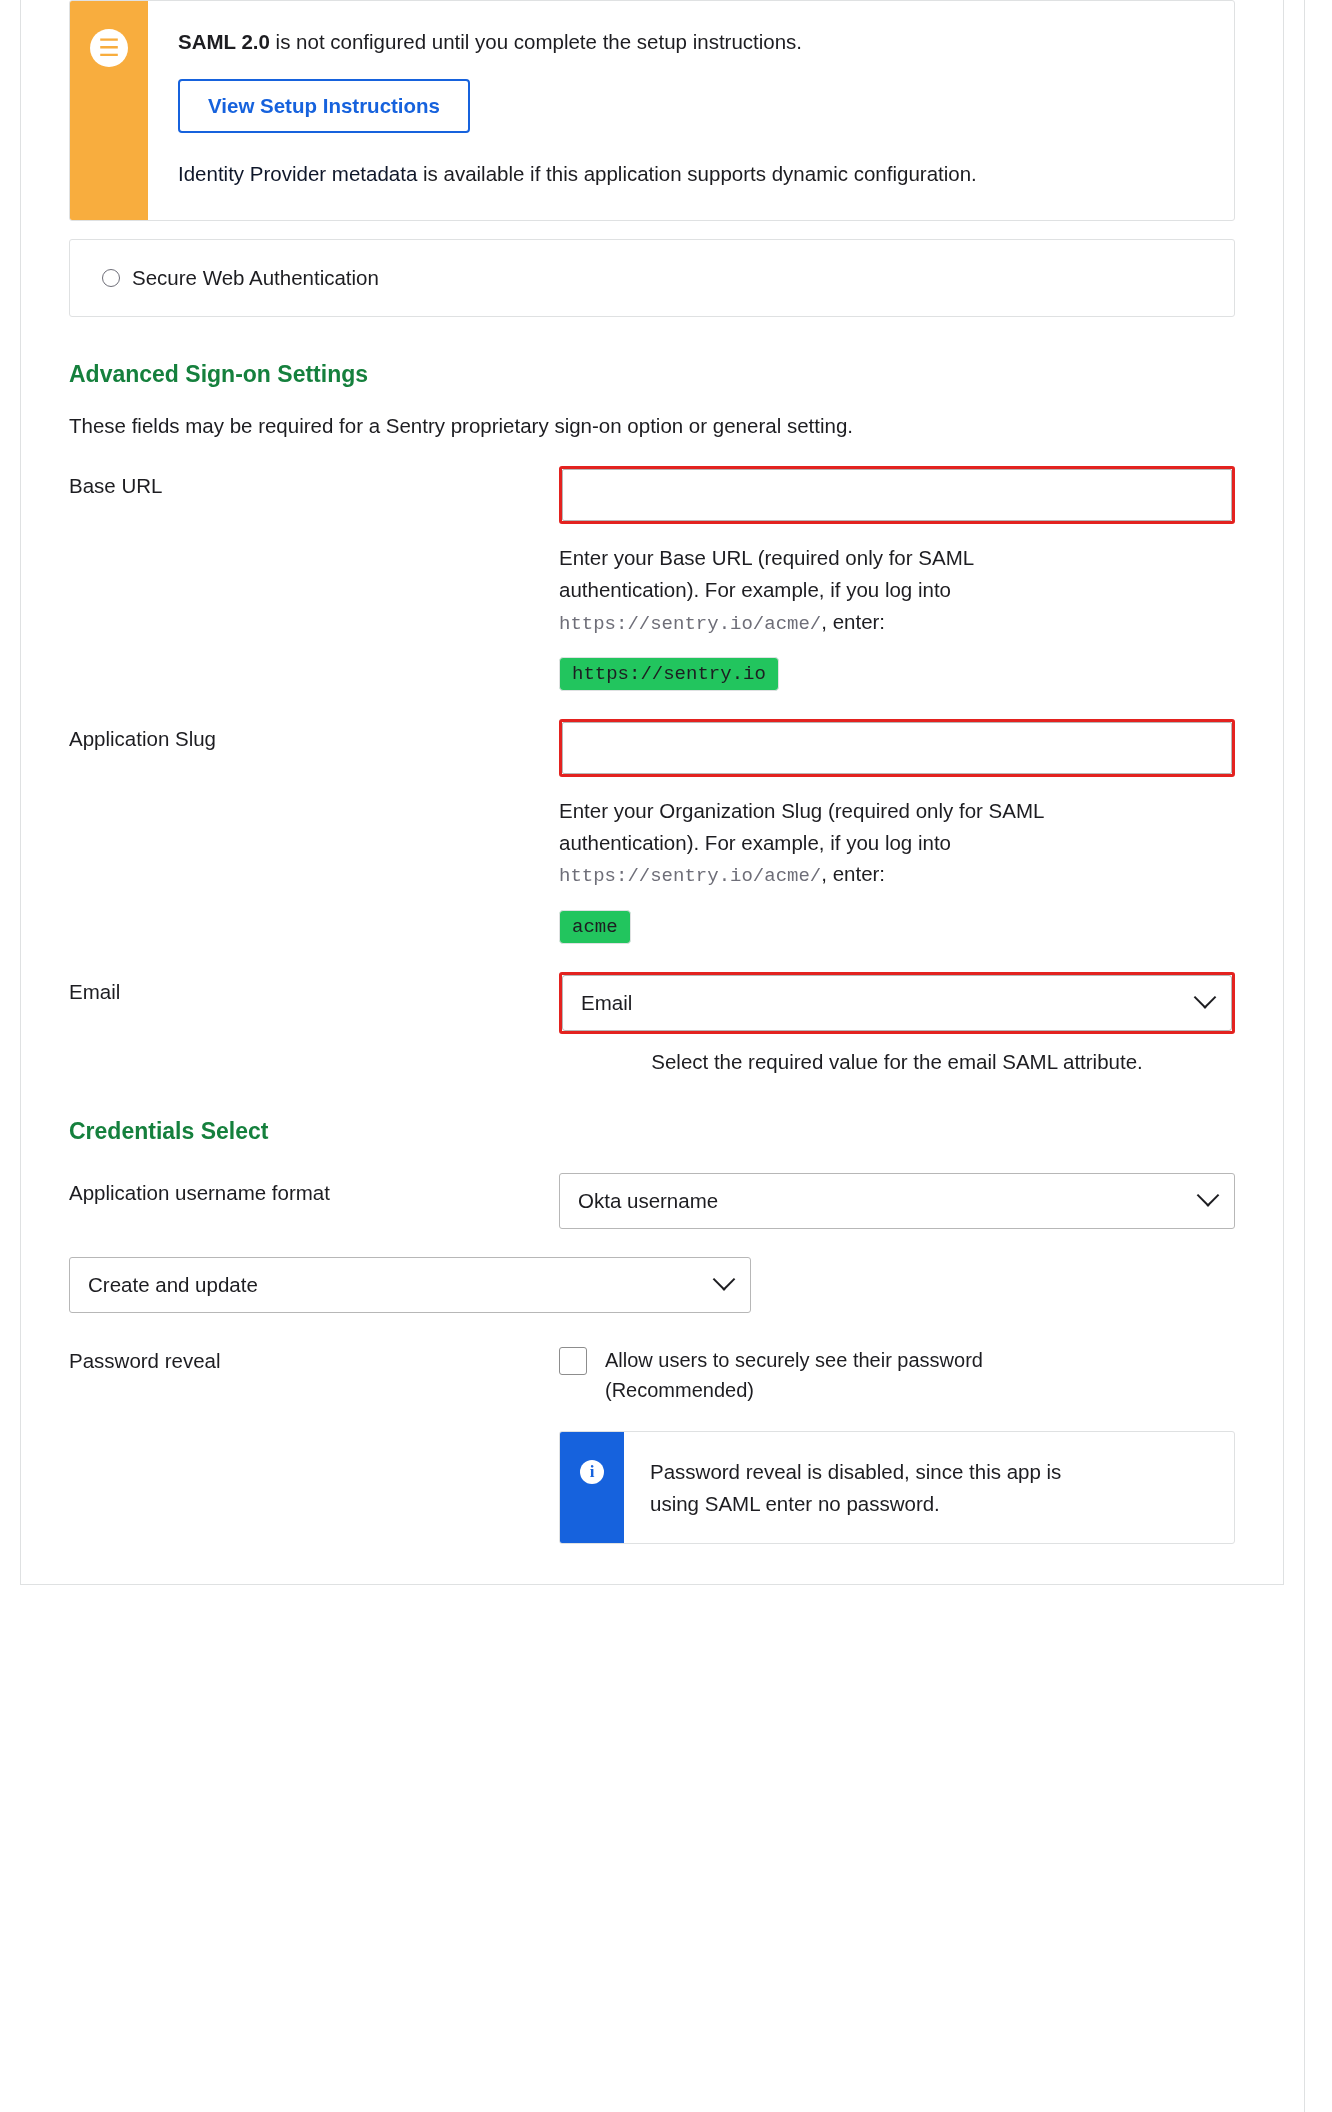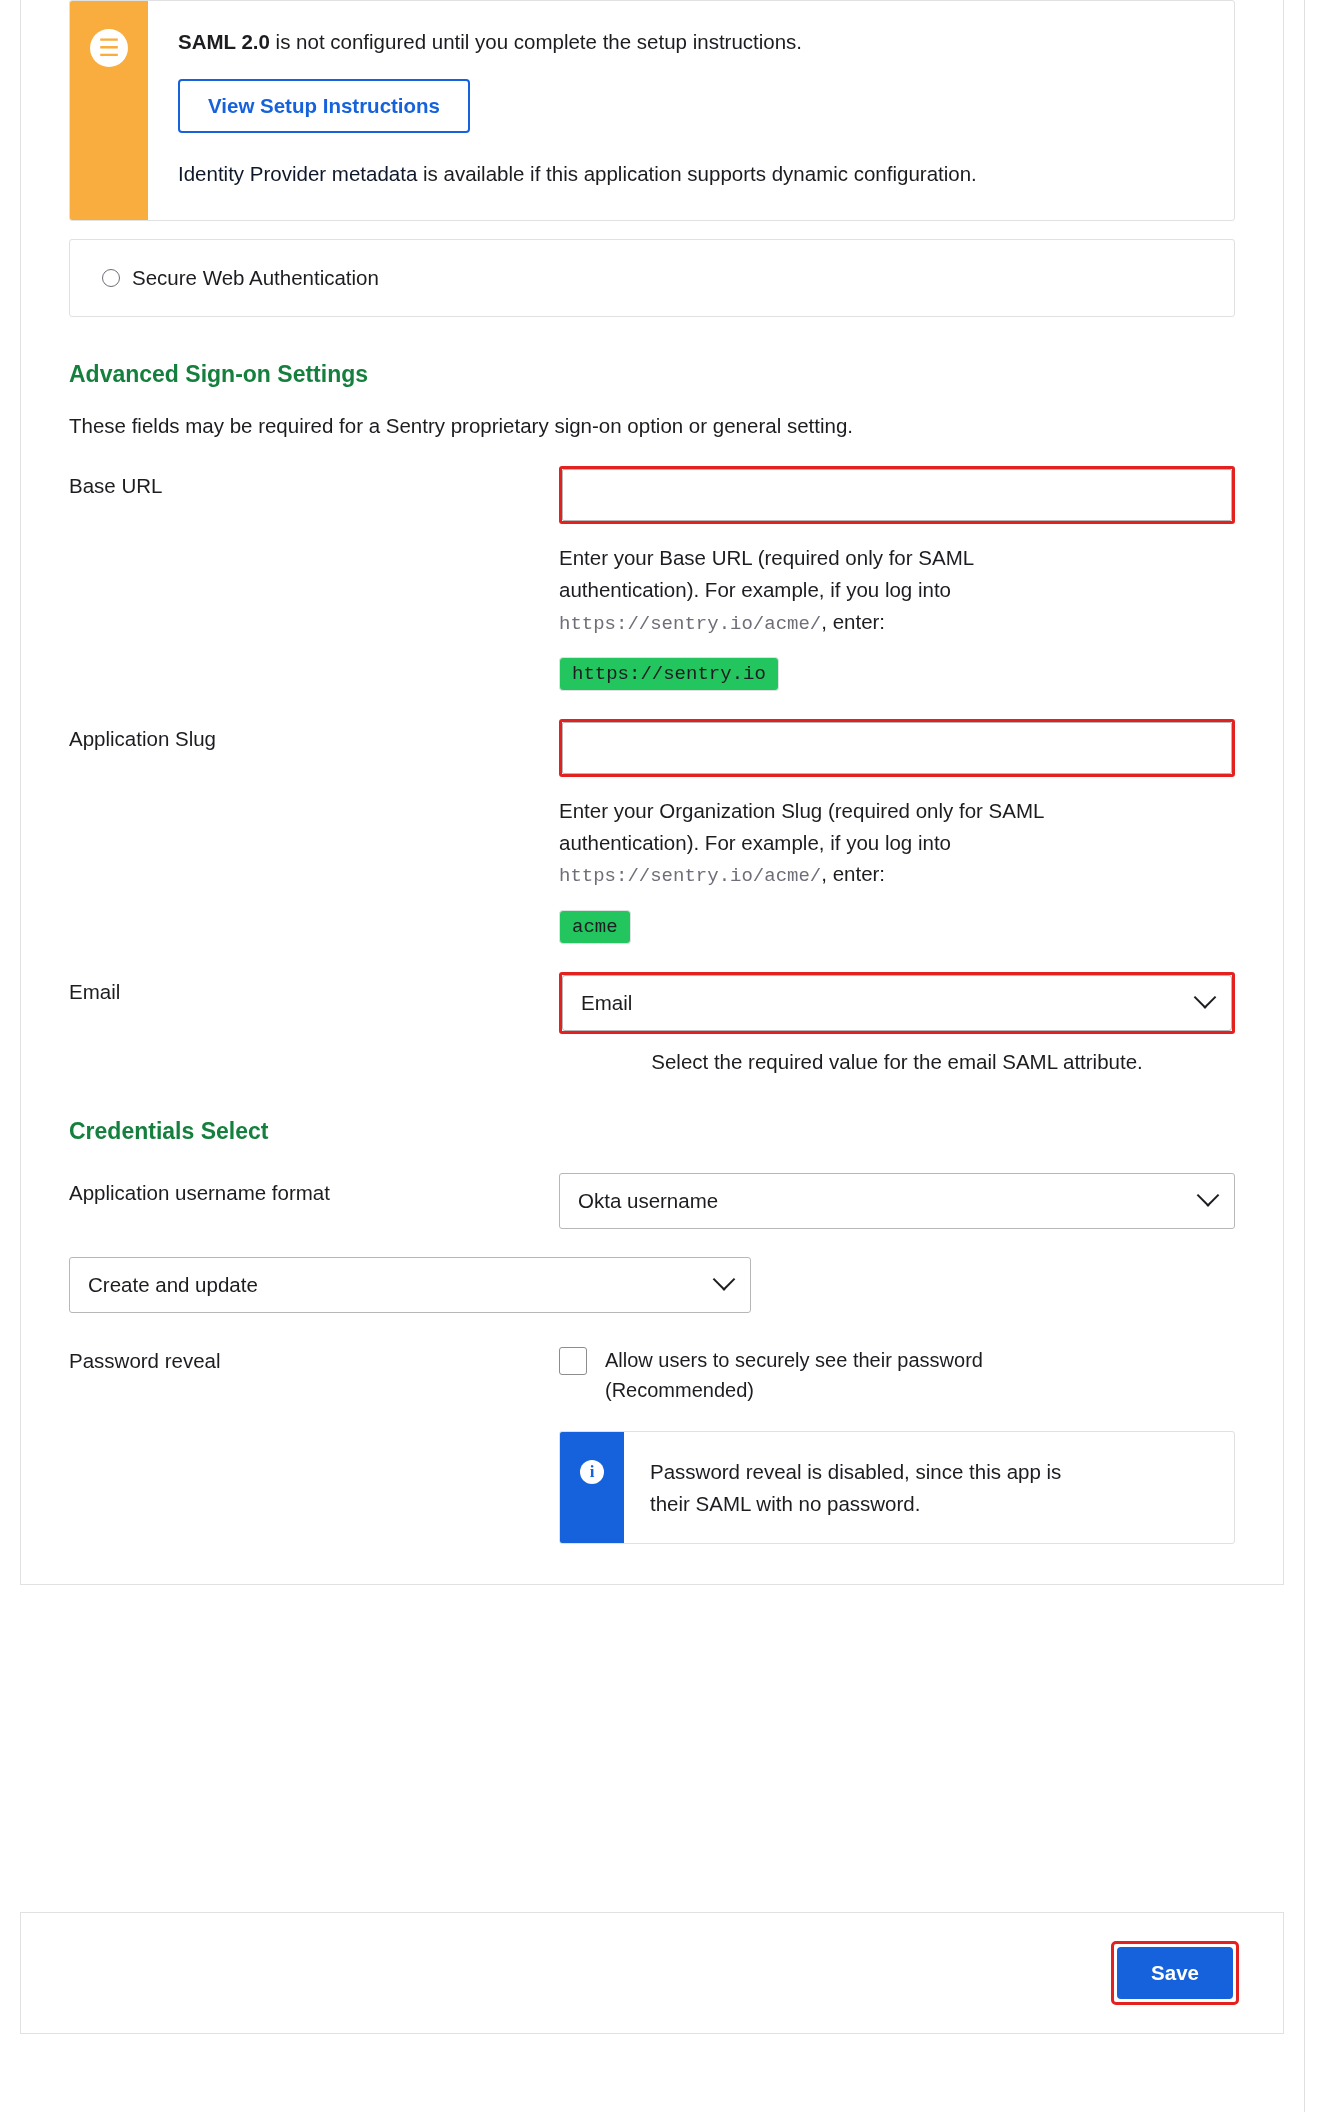--- a/index.html
+++ b/index.html
@@ -412,29 +412,24 @@
               <span>Allow users to securely see their password</span><br>
               <span>(Recommended)</span>
             </span>
           </div>
           <div class="info-box">
             <div class="info-stripe">
               <div class="info-icon">i</div>
             </div>
             <div class="info-text">
               <span>Password reveal is disabled, since this app is</span><br>
-              <span>their SAML with no password.</span>
+              <span>using SAML enter no password.</span>
             </div>
           </div>
         </div>
       </div>
 
     </div>
   </div>
 
-  <div class="footer">
-    <span class="save-hl">
-      <button class="btn-primary">Save</button>
-    </span>
-  </div>
 
   <div class="right-edge"></div>
 </div>
 
 </body></html>

